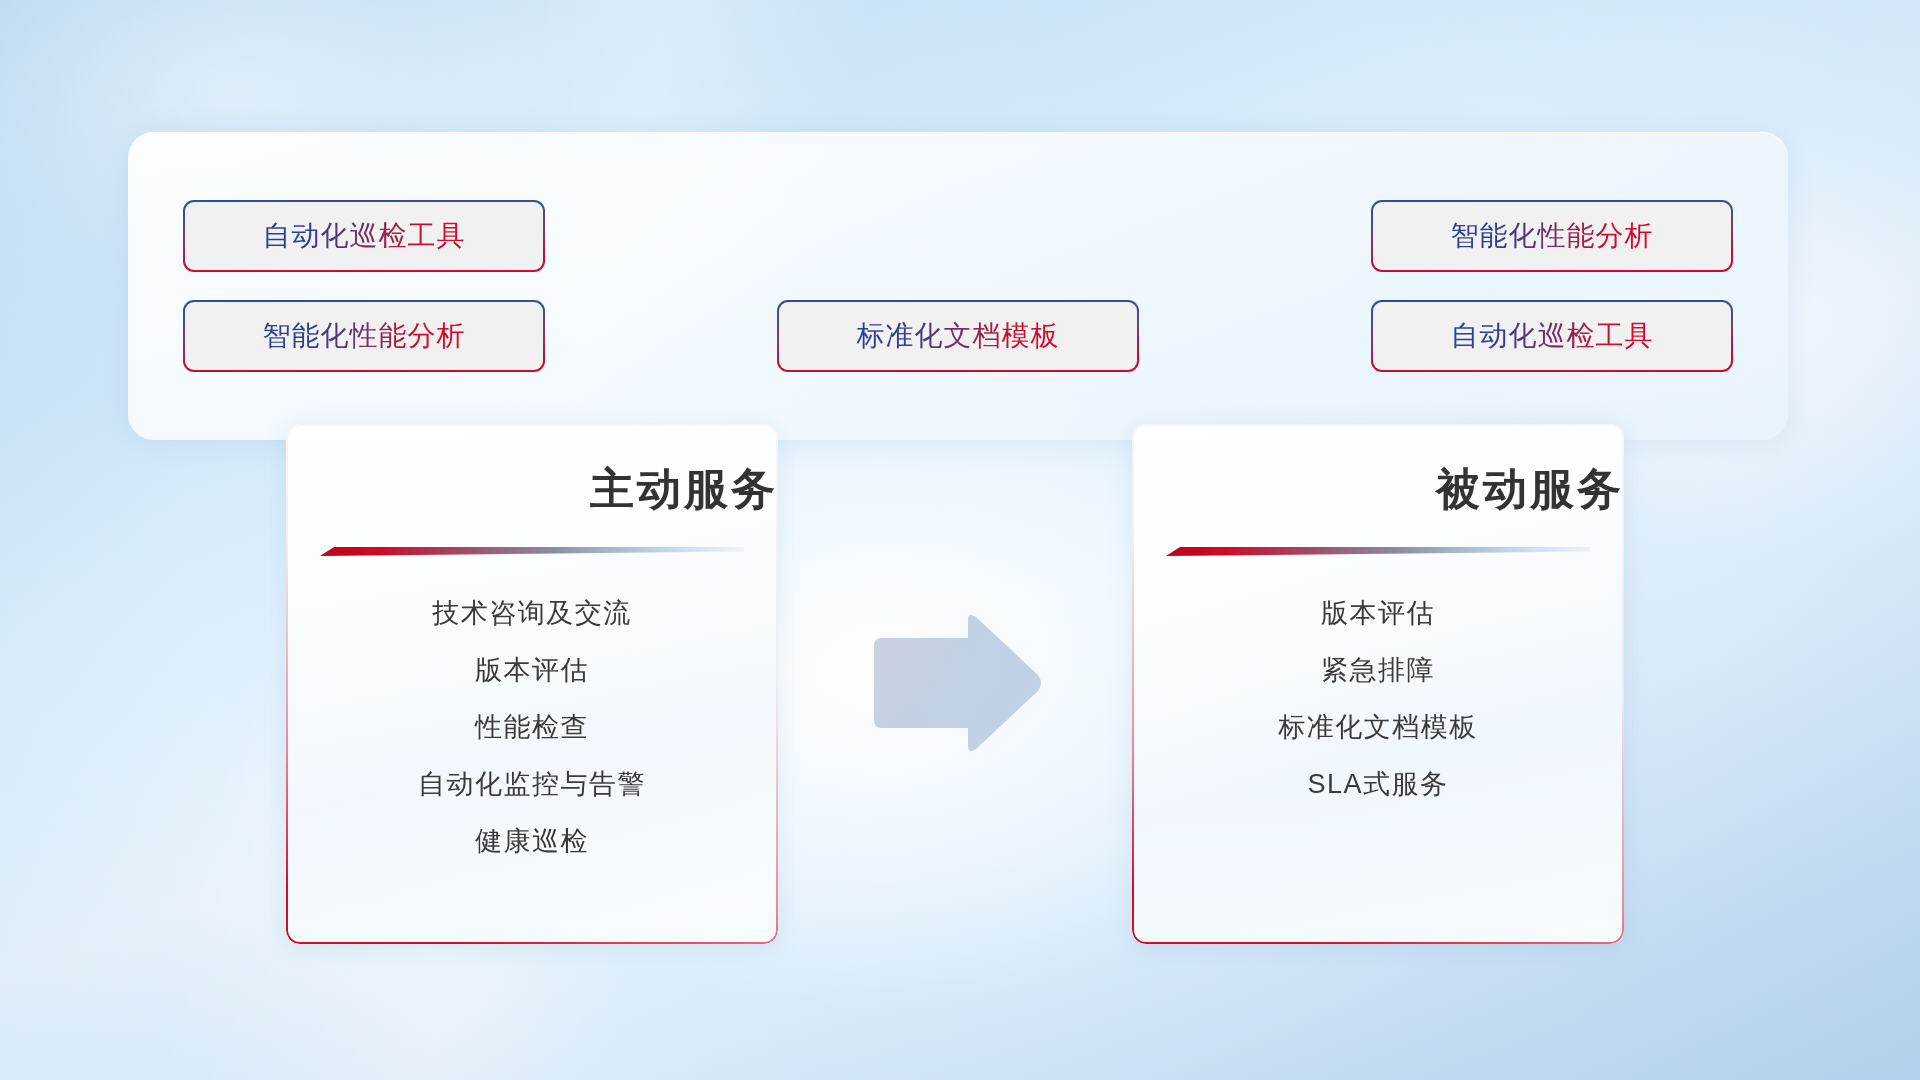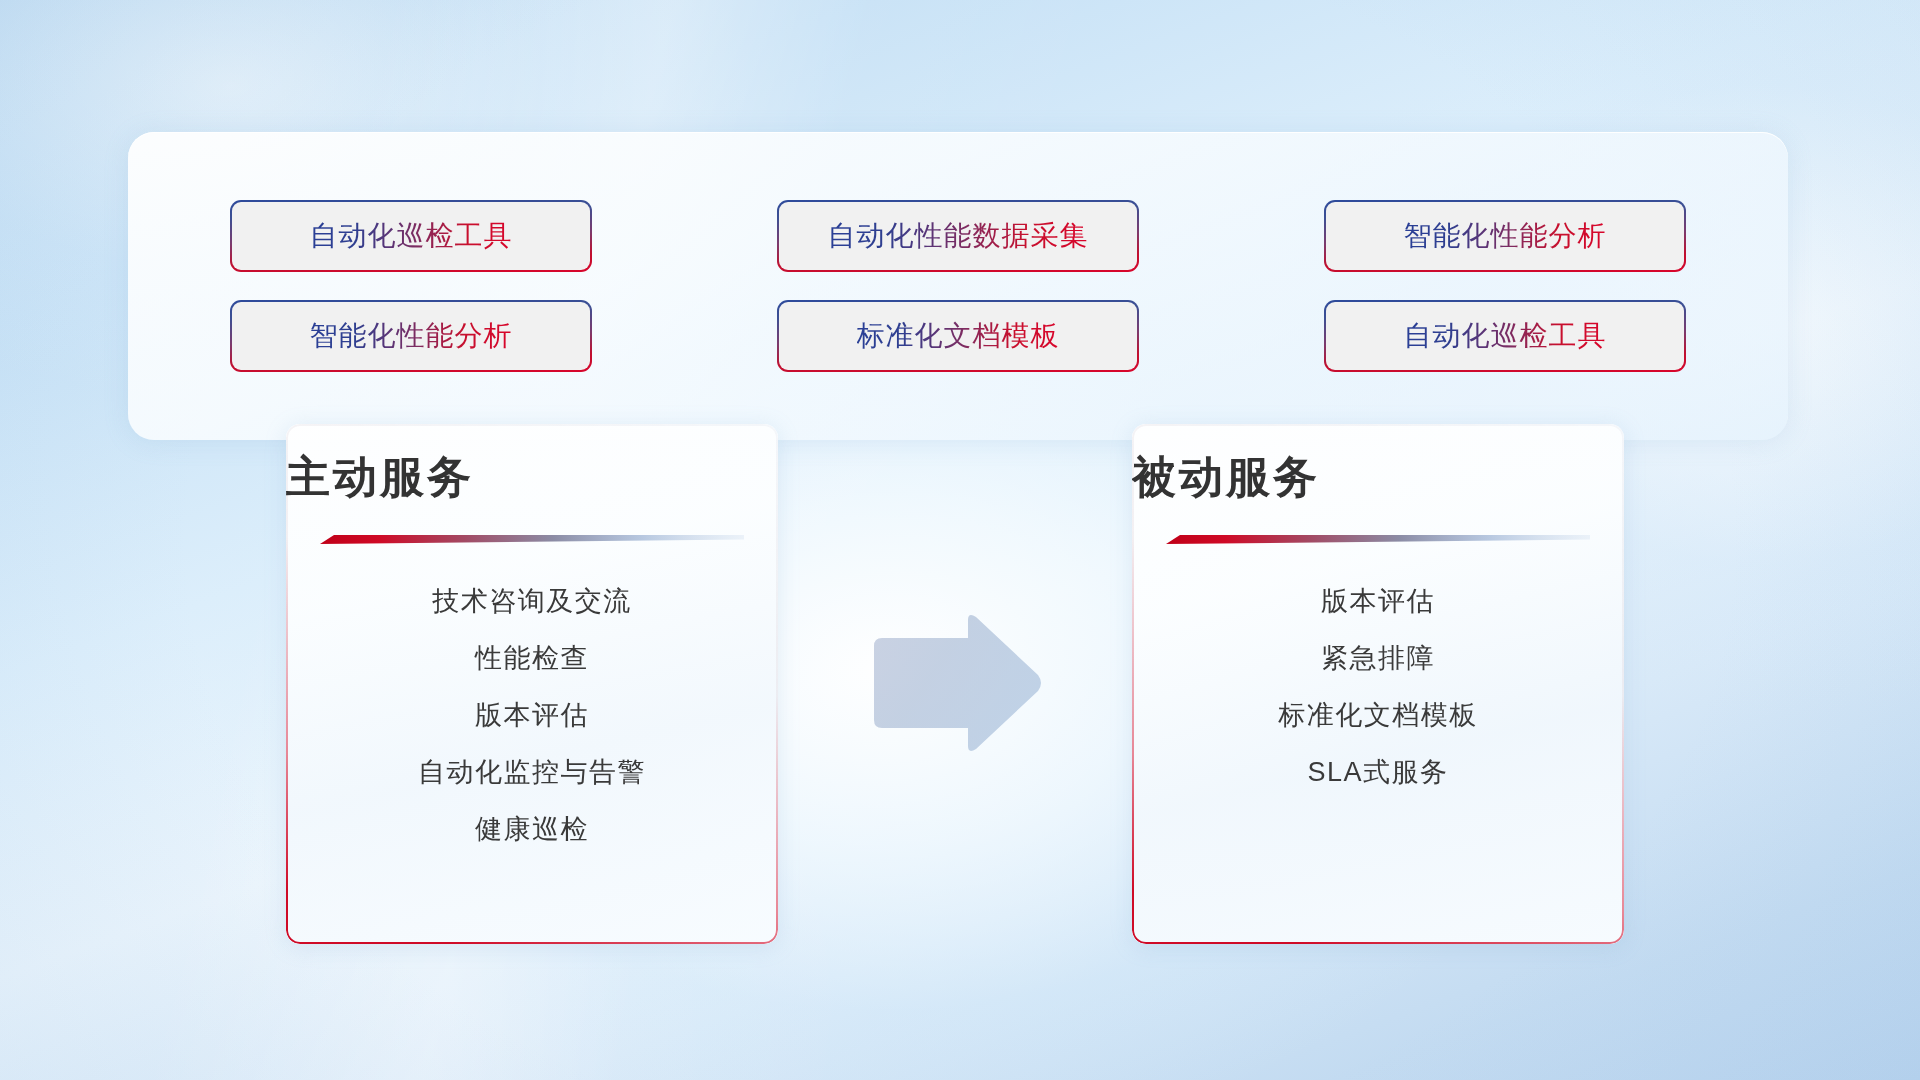--- a/index.html
+++ b/index.html
@@ -73,21 +73,21 @@
     background: linear-gradient(160deg,
         rgba(255,255,255,0.92) 0%,
         rgba(250,253,255,0.86) 35%,
         rgba(238,247,254,0.78) 72%,
         rgba(230,243,253,0.80) 100%);
     box-shadow: 0 2px 26px rgba(120,165,205,0.16),
                 inset 0 1px 0 rgba(255,255,255,0.95);
     display: flex;
     flex-direction: column;
     justify-content: center;
-    padding: 0 104px;
+    padding: 0 57px;
     box-sizing: border-box;
   }
   .chip-row {
     display: flex;
     justify-content: space-between;
     gap: 0;
   }
   .chip-row + .chip-row { margin-top: 32px; }
 
   .chip {
@@ -173,22 +173,22 @@
     -webkit-mask-composite: xor;
     mask: linear-gradient(#000 0 0) content-box, linear-gradient(#000 0 0);
     mask-composite: exclude;
     pointer-events: none;
   }
   #card-proactive { left: 286px; }
   #card-reactive  { left: 1132px; }
 
   .card-title {
     position: relative;
-    margin-top: 24px;
-    text-align: left;
+    margin-top: 36px;
+    text-align: right;
     font-size: 44px;
     font-weight: bold;
     color: #333333;
     letter-spacing: 3px;
     font-family: Liberation Serif, serif;
   }
   .card-divider {
     position: relative;
     margin: 26px auto 0 auto;
     width: 424px;
@@ -232,23 +232,20 @@
   <div class="bg-layer bg-glow-3"></div>
   <div class="bg-layer bg-glow-1"></div>
   <div class="bg-layer bg-sheen"></div>
   <div class="bg-layer bg-vignette"></div>
 
   <div id="top-panel">
 
     <div class="chip-row">
       <div class="chip">
         <span class="chip-label">自动化巡检工具</span>
-      </div>
-      <div class="chip">
-        <span class="chip-label">自动化性能数据采集</span>
       </div>
       <div class="chip">
         <span class="chip-label">智能化性能分析</span>
       </div>
     </div>
 
     <div class="chip-row">
       <div class="chip">
         <span class="chip-label">智能化性能分析</span>
       </div>
@@ -278,22 +275,22 @@
             <stop offset="76%" stop-color="#8ea7cd" stop-opacity="0.62"></stop>
             <stop offset="100%" stop-color="#c5d6ea" stop-opacity="0.28"></stop>
           </linearGradient>
         </defs>
         <path d="M0,11 L14,2 L424,2 L424,6.6 L0,11 Z" fill="url(#divGradA)"></path>
       </svg>
     </div>
 
     <ul class="card-list">
       <li>技术咨询及交流</li>
+      <li>版本评估</li>
       <li>性能检查</li>
-      <li>版本评估</li>
       <li>自动化监控与告警</li>
       <li>健康巡检</li>
     </ul>
   </div>
 
   <div id="flow-arrow">
     <svg viewBox="0 0 176 142" aria-hidden="true">
       <defs>
         <linearGradient id="arrGrad" x1="0" y1="0" x2="1" y2="0.55">
           <stop offset="0%" stop-color="#b9c3d9" stop-opacity="0.75"></stop>

